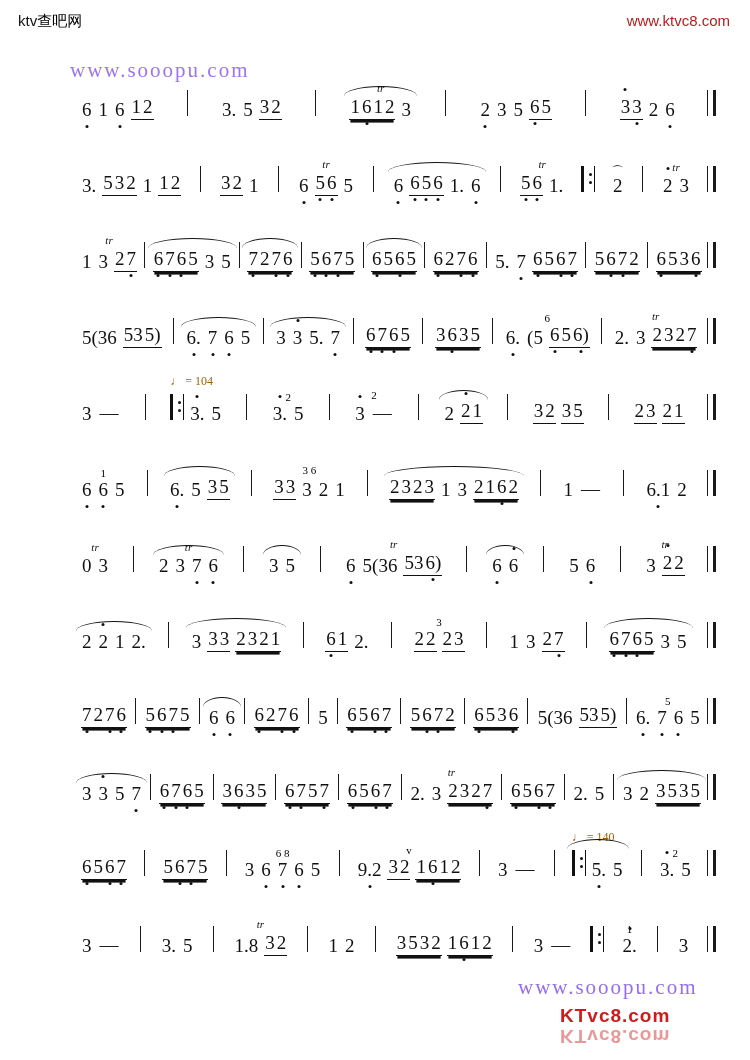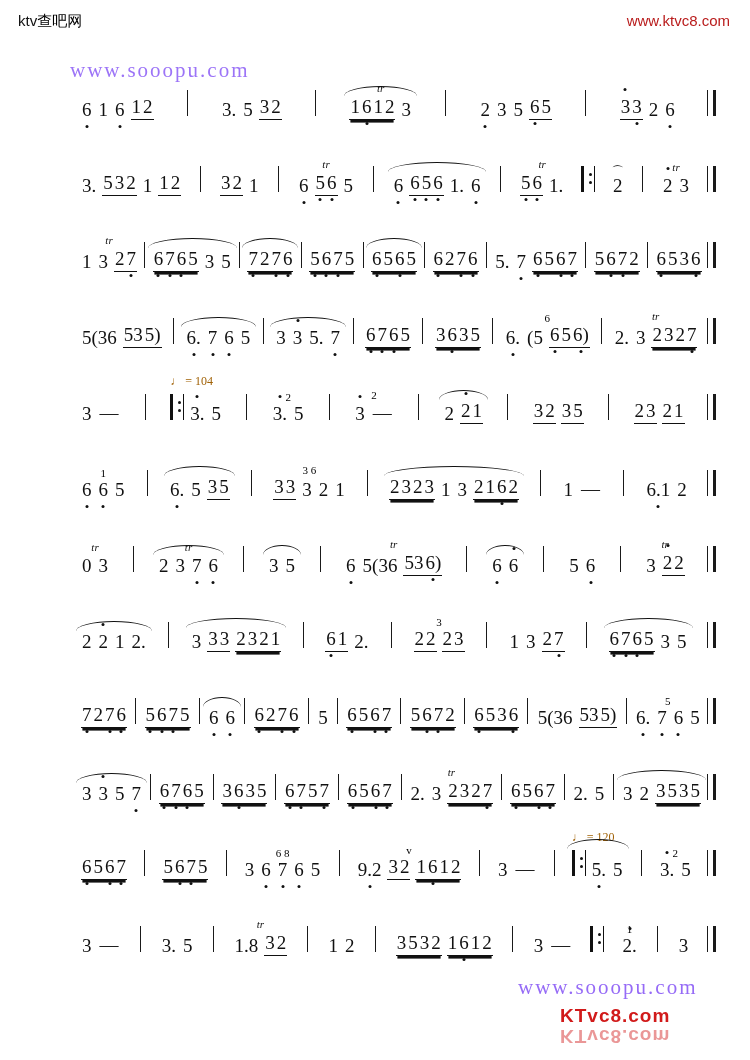--- a/index.html
+++ b/index.html
@@ -1003,21 +1003,21 @@
             <span class="note">2</span>
           </span>
       </div>
       <span class="bar-sep"></span>
       <div class="measure">
         <span class="note">3</span>
         <span class="dash">—</span>
       </div>
       <span class="bar-sep"></span>
       <div class="measure">
-        <span class="tempo">♩ = 120</span>
+        <span class="tempo">♩ = 140</span>
         <span class="repeat-sign"></span>
         <span class="slur"></span>
         <span class="note dl">5.</span>
         <span class="note">5</span>
       </div>
       <span class="bar-sep"></span>
       <div class="measure">
         <span class="small-up">2</span>
         <span class="note dh">3.</span>
         <span class="note">5</span>

